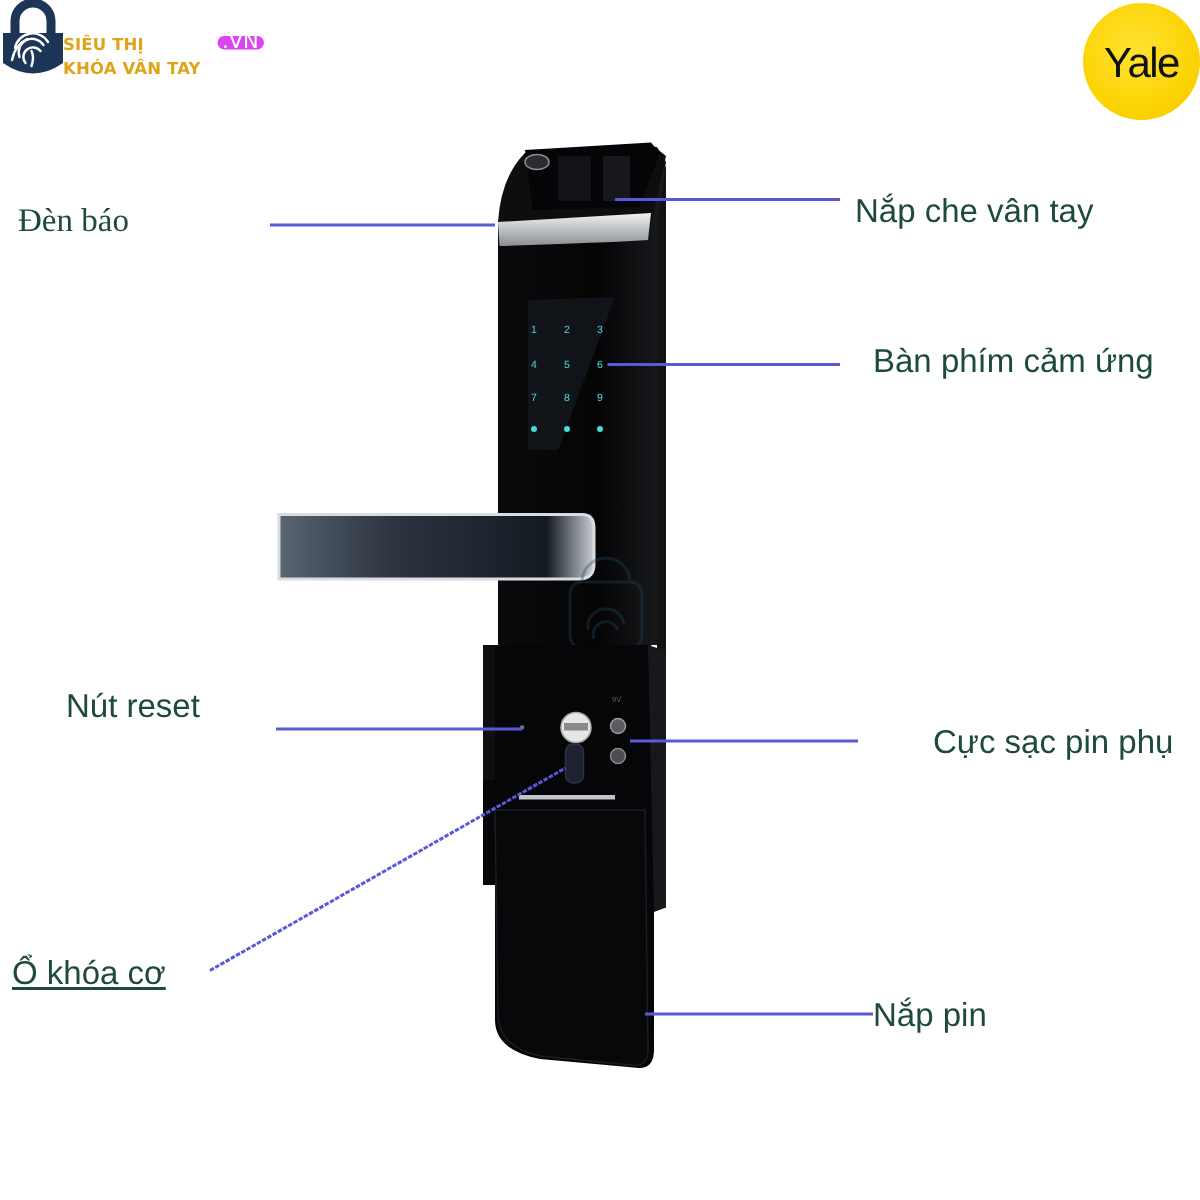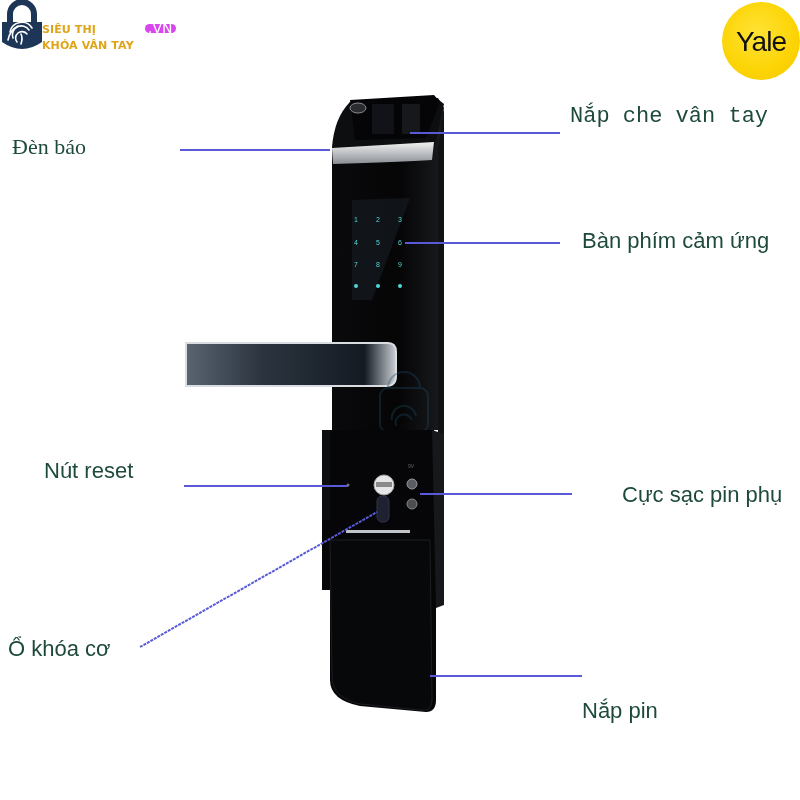--- a/index.html
+++ b/index.html
@@ -124,18 +124,18 @@
 <div class="line" style="left:410px;top:132px;width:150px;"></div>
 <div class="line" style="left:405px;top:242px;width:155px;"></div>
 <div class="line" style="left:184px;top:485px;width:164px;"></div>
 <div class="line" style="left:420px;top:493px;width:152px;"></div>
 <div class="line" style="left:430px;top:675px;width:152px;"></div>
 <svg class="abs" style="left:0;top:0" width="800" height="800">
   <line x1="140" y1="647" x2="377" y2="512" stroke="#5a5ad8" stroke-width="2" stroke-dasharray="3 1"></line>
 </svg>
 
 <div class="label" style="left:12px;top:134px;font-family:Liberation Serif, serif;">Đèn báo</div>
-<div class="label" style="left:570px;top:104px;font-family:Liberation Mono, monospace;">Nắp che vân tay</div>
+<div class="label" style="left:570px;top:128px;">Nắp che vân tay</div>
 <div class="label" style="left:582px;top:228px;">Bàn phím cảm ứng</div>
 <div class="label" style="left:18px;top:458px;margin-left:26px;">Nút reset</div>
 <div class="label" style="left:578px;top:482px;margin-left:44px;">Cực sạc pin phụ</div>
-<div class="label" style="left:8px;top:636px;">Ổ khóa cơ</div>
-<div class="label" style="left:582px;top:664px;margin-top:34px;">Nắp pin</div>
+<div class="label" style="left:8px;top:636px;text-decoration:underline;">Ổ khóa cơ</div>
+<div class="label" style="left:582px;top:664px;">Nắp pin</div>
 
 </body></html>

